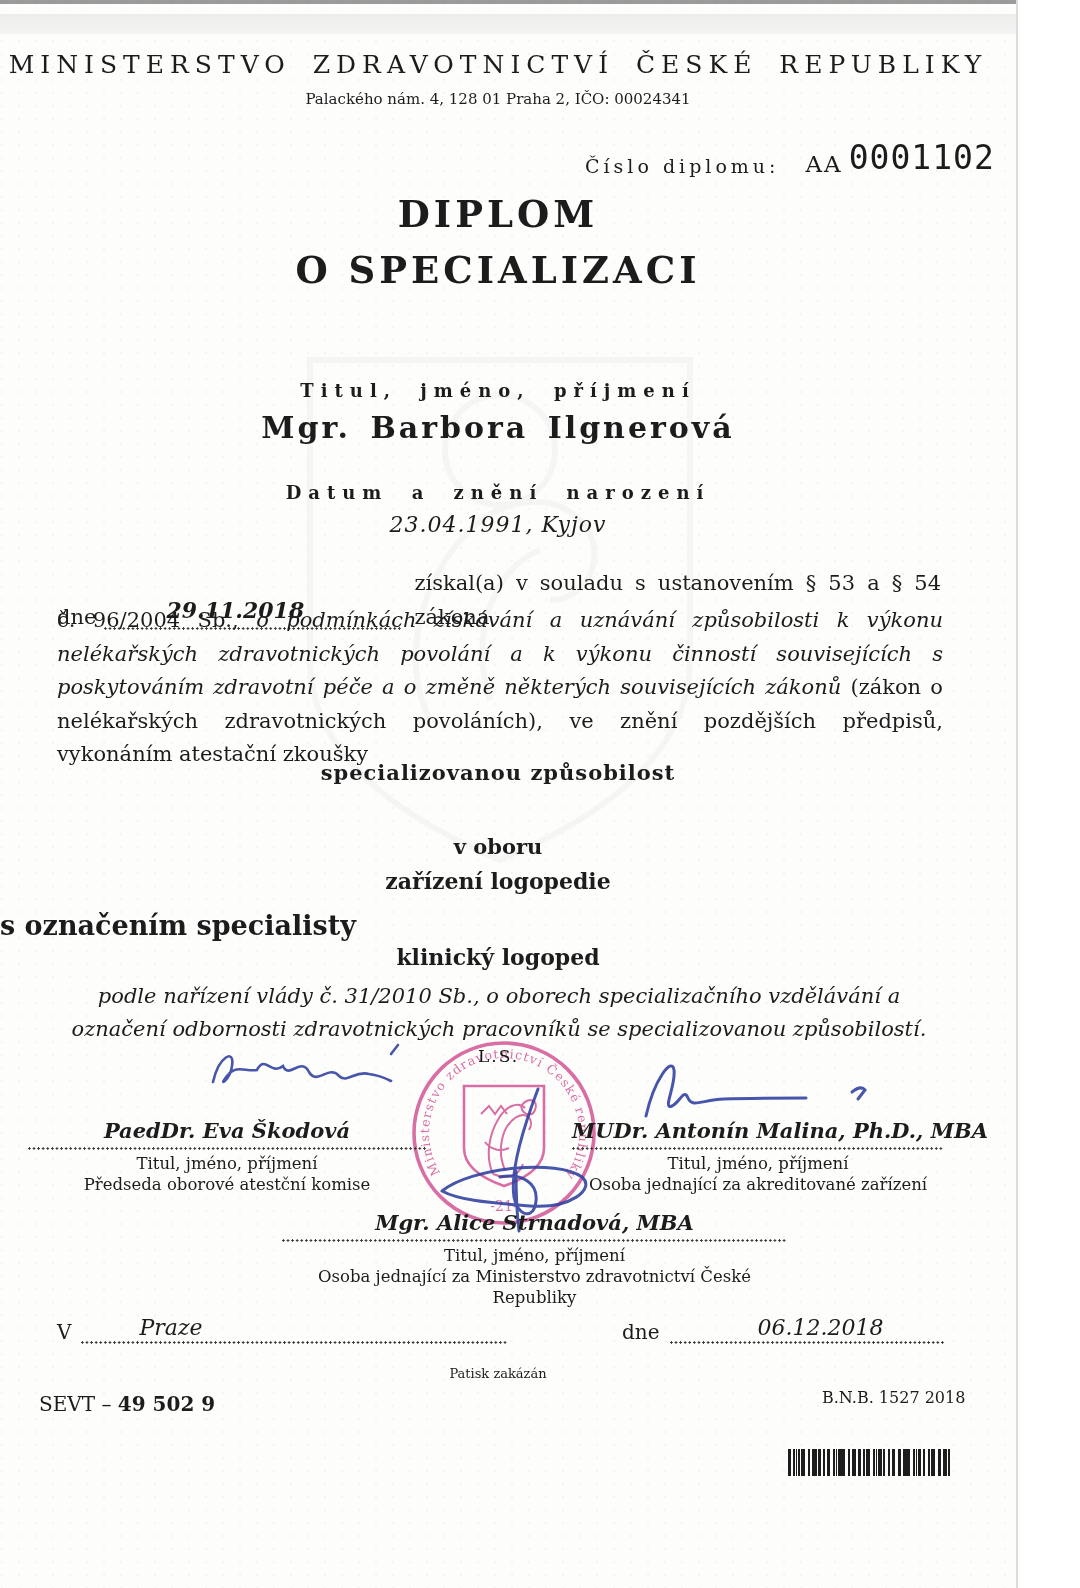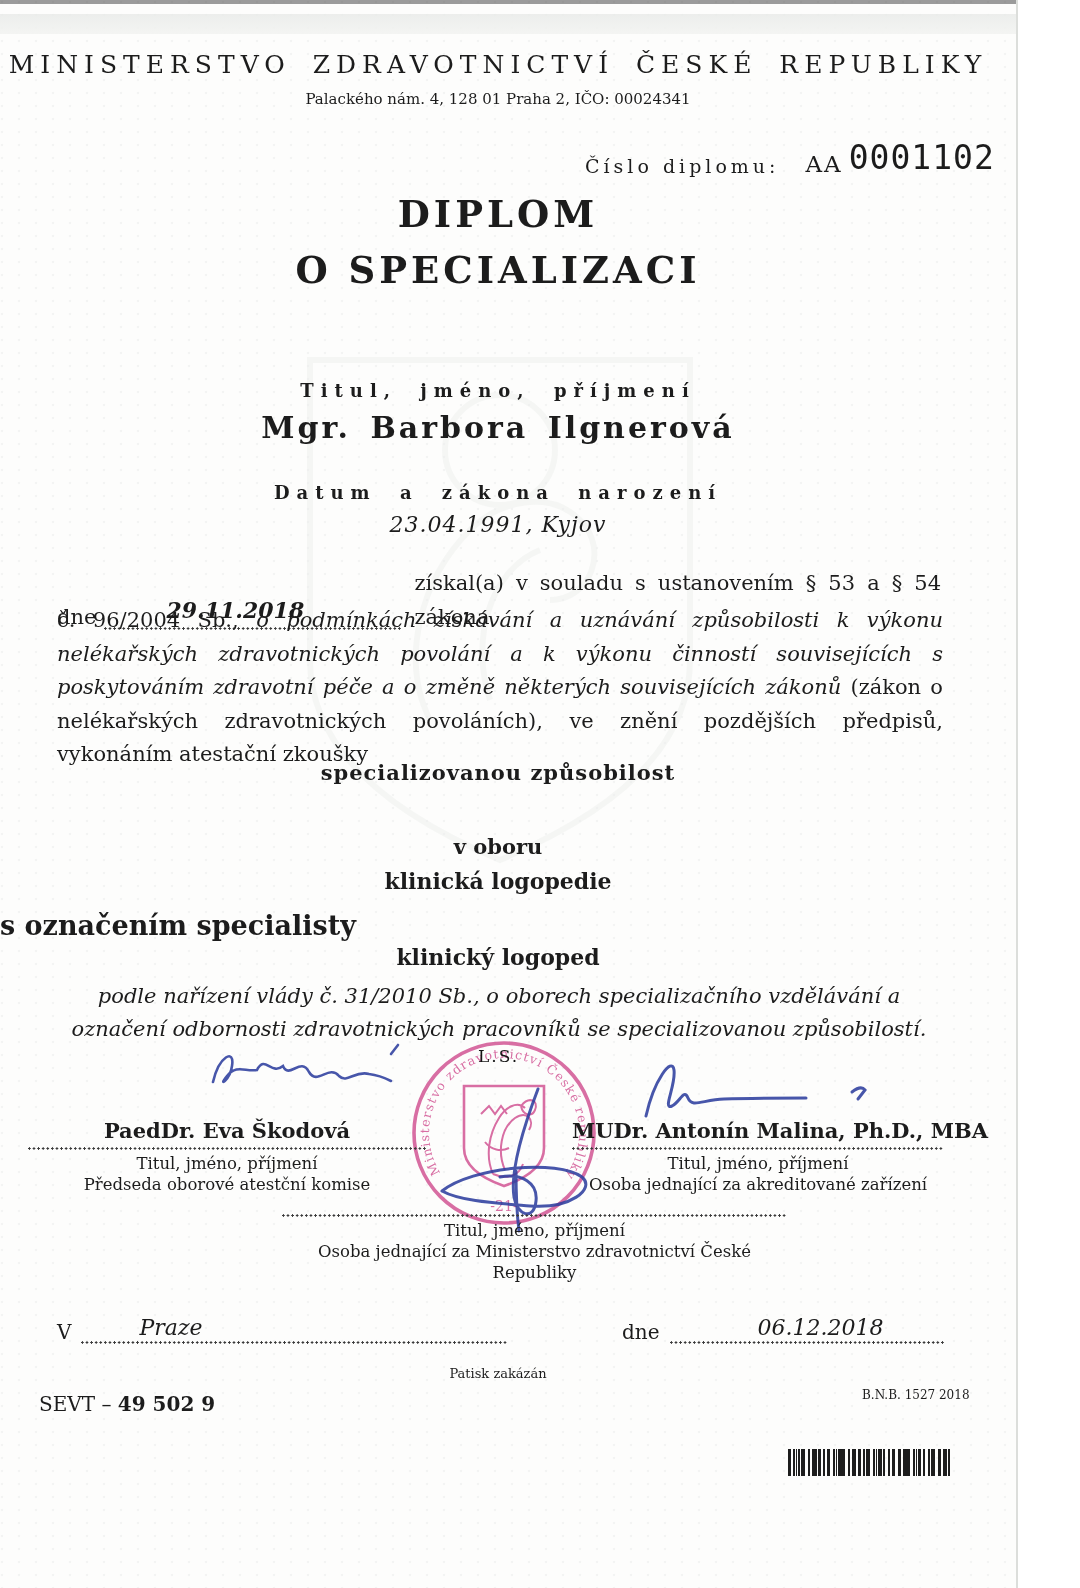--- a/index.html
+++ b/index.html
@@ -35,34 +35,34 @@
   .line1-dots{flex:0 0 298px;height:40px;position:relative;margin:0 12px 4px 8px;}
   .award-date{position:absolute;left:62px;bottom:3px;font-weight:bold;font-style:italic;font-size:22px;white-space:nowrap;}
   .line1-rest{flex:1 1 auto;text-align:justify;text-align-last:justify;}
   .para{left:57px;top:604px;width:886px;font-size:21px;line-height:33.5px;text-align:justify;}
   .qualif{left:0;top:760px;width:996px;text-align:center;font-size:21px;font-weight:bold;letter-spacing:1px;}
   .oboru-label{left:0;top:834px;width:996px;text-align:center;font-size:21px;font-weight:bold;}
   .oboru{left:0;top:868px;width:996px;text-align:center;font-size:22px;font-weight:bold;}
   .spec-label{left:0;top:910px;width:996px;text-align:left;font-size:27px;font-weight:bold;}
   .spec{left:0;top:944px;width:996px;text-align:center;font-size:22px;font-weight:bold;}
   .decree{left:57px;top:980px;width:884px;text-align:center;font-size:21px;font-style:italic;line-height:33px;}
-  .sig-name{font-size:21px;font-weight:bold;white-space:nowrap;text-align:center;}
+  .sig-name{font-size:21px;font-weight:bold;font-style:italic;white-space:nowrap;text-align:center;}
   .sig-dots{height:4px;margin-top:3px;}
   .sig-small{font-size:16.5px;text-align:center;line-height:21px;margin-top:3px;}
   .sig-left{left:28px;top:1118px;width:398px;}
   .sig-right{left:572px;top:1118px;width:372px;}
   .sig-center{left:282px;top:1210px;width:505px;}
   .foot-row{display:flex;align-items:flex-end;font-size:20px;}
   .place-row{left:57px;top:1300px;width:450px;}
   .date-row{left:622px;top:1300px;width:322px;}
   .foot-dots{flex:1 1 auto;height:44px;position:relative;margin-left:10px;}
   .foot-val{position:absolute;bottom:4px;font-style:italic;font-size:22px;white-space:nowrap;}
   .patisk{left:0;top:1366px;width:996px;text-align:center;font-size:13px;}
   .sevt{left:39px;top:1382px;font-size:20px;margin-top:10px;}
-  .bnb{left:822px;top:1388px;font-size:12px;margin-left:40px;}
+  .bnb{left:822px;top:1388px;font-size:16px;}
   .barcode{left:788px;top:1449px;width:164px;height:27px;
     background-image:
       repeating-linear-gradient(90deg,#1d1d1d 0 2px,transparent 2px 5px),
       repeating-linear-gradient(90deg,#1d1d1d 0 1px,transparent 1px 8px),
       repeating-linear-gradient(90deg,#1d1d1d 0 3px,transparent 3px 13px);}
   .stamp-svg{left:393px;top:1022px;opacity:.82;}
   .sig-svg{opacity:.88;}
   .watermark{left:230px;top:300px;opacity:.5;}
   .ls-mark{left:478px;top:1046px;font-size:17px;letter-spacing:2px;color:#141414;z-index:5;}
 </style>
@@ -89,36 +89,36 @@
       <span class="cislo-label">Číslo diplomu:</span>
       <span class="cislo-prefix">AA</span>
       <span class="cislo-num">0001102</span>
     </div>
 
     <div class="abs title1">DIPLOM</div>
     <div class="abs title2">O SPECIALIZACI</div>
 
     <div class="abs name-label lbl-sp ctr">Titul, jméno, příjmení</div>
     <div class="abs name">Mgr. Barbora Ilgnerová</div>
-    <div class="abs birth-label lbl-sp ctr">Datum a zákona narození</div>
+    <div class="abs birth-label lbl-sp ctr">Datum a znění narození</div>
     <div class="abs birth">23.04.1991, Kyjov</div>
 
     <div class="abs body-line1">
       <span class="dne-word">dne</span>
       <span class="line1-dots dotline">
         <span class="award-date">29.11.2018</span>
       </span>
       <span class="line1-rest">získal(a) v souladu s ustanovením § 53 a § 54 zákona</span>
     </div>
 
     <div class="abs para"><span>č. 96/2004 Sb., </span><span class="it">o podmínkách získávání a uznávání způsobilosti k výkonu nelékařských zdravotnických povolání a k výkonu činností souvisejících s poskytováním zdravotní péče a o změně některých souvisejících zákonů</span><span> (zákon o nelékařských zdravotnických povoláních), ve znění pozdějších předpisů, vykonáním atestační zkoušky</span></div>
 
     <div class="abs qualif">specializovanou způsobilost</div>
     <div class="abs oboru-label">v oboru</div>
-    <div class="abs oboru">klinická logopedie</div>
+    <div class="abs oboru">zařízení logopedie</div>
     <div class="abs spec-label">s označením specialisty</div>
     <div class="abs spec">klinický logoped</div>
 
     <div class="abs decree">podle nařízení vlády č. 31/2010 Sb., o oborech specializačního vzdělávání a označení odbornosti zdravotnických pracovníků se specializovanou způsobilostí.</div>
 
     <svg class="abs stamp-svg" width="222" height="222" viewBox="0 0 222 222">
       <defs>
         <path id="ringPath" d="M111,111 m -75,0 a 75,75 0 1 1 150,0 a 75,75 0 1 1 -150,0"></path>
       </defs>
       <g stroke="#d04f90" fill="none">
@@ -171,20 +171,21 @@
     <div class="abs sig-right">
       <div class="sig-name">MUDr. Antonín Malina, Ph.D., MBA</div>
       <div class="sig-dots dotline"></div>
       <div class="sig-small">
         <div>Titul, jméno, příjmení</div>
         <div>Osoba jednající za akreditované zařízení</div>
       </div>
     </div>
 
     <div class="abs sig-center">
+      <div class="sig-name">Mgr. Alice Strnadová, MBA</div>
       <div class="sig-dots dotline"></div>
       <div class="sig-small">
         <div>Titul, jméno, příjmení</div>
         <div>Osoba jednající za Ministerstvo zdravotnictví České Republiky</div>
       </div>
     </div>
 
     <div class="abs foot-row place-row">
       <span>V</span>
       <span class="foot-dots dotline">

